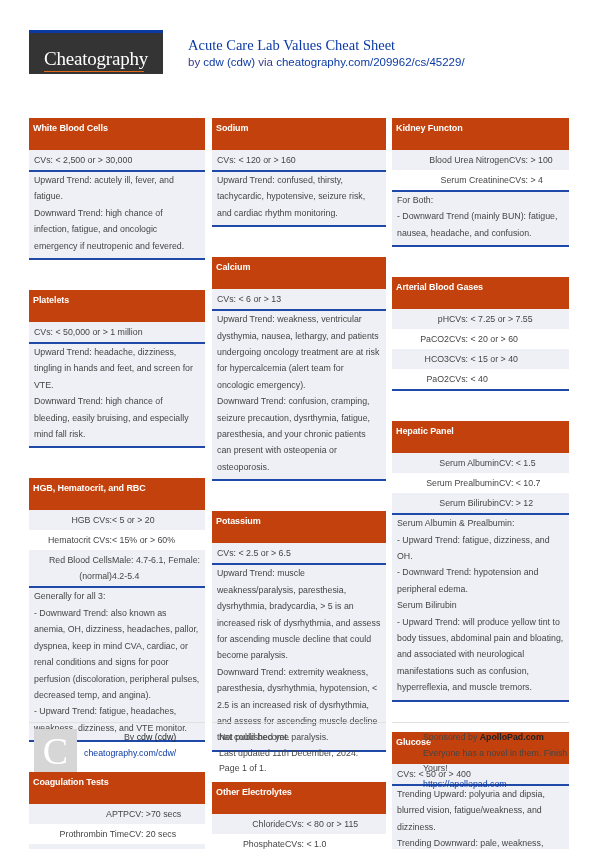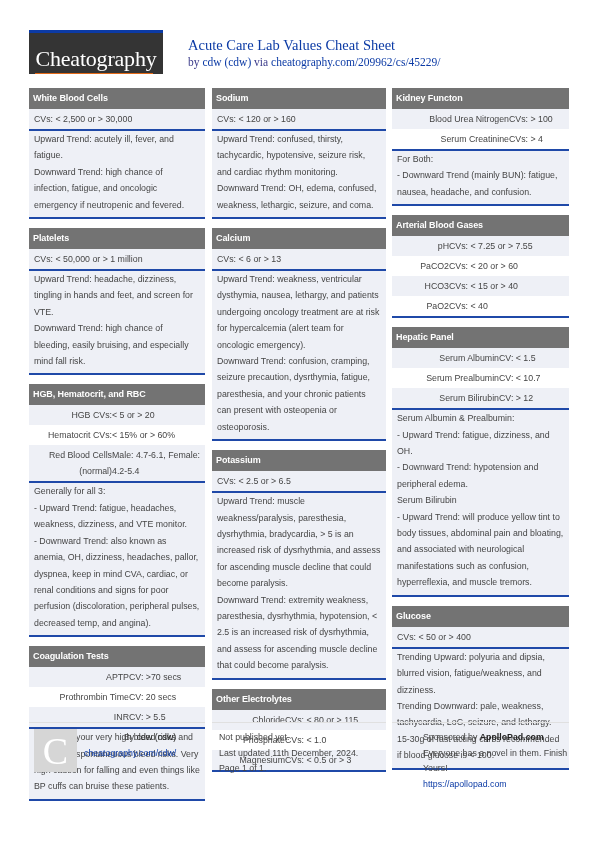--- a/index.html
+++ b/index.html
@@ -1,35 +1,35 @@
 <!DOCTYPE html>
 <html><head>
 <meta charset="utf-8">
 <style>
   * { box-sizing: border-box; margin: 0; padding: 0; }
   html, body { width: 600px; height: 849px; background: #ffffff; overflow: hidden; }
   body { position: relative; font-family: "Liberation Sans", sans-serif; color: #454545; }
 
   
   .logo { position: absolute; left: 29px; top: 30px; width: 134px; height: 44px; background: #343434; border-top: 3px solid #0b3aa5; display: flex; align-items: center; justify-content: center; }
-  .logo span { font-family: "Liberation Serif", serif; color: #ffffff; font-size: 22px; letter-spacing: -0.2px; border-bottom: 0; position: relative; margin-top: 11px; }
+  .logo span { font-family: "Liberation Serif", serif; color: #ffffff; font-size: 19px; letter-spacing: -0.2px; border-bottom: 0; position: relative; margin-top: 11px; }
   .logo span::after { content: ""; position: absolute; left: 0; right: 4px; bottom: -2px; height: 1px; background: #e36a18; }
   .title-block { position: absolute; left: 176px; top: 37px; margin-left: 12px; }
   .title { font-family: "Liberation Serif", serif; color: #0b3aa5; font-size: 14.5px; }
-  .byline { font-family: Liberation Serif, serif; color: #3a3a8a; font-size: 11.5px; margin-top: 2px; }
+  .byline { font-family: Liberation Sans, sans-serif; color: #3a3a8a; font-size: 11.5px; margin-top: 2px; }
   .byline a { color: #0b3aa5; text-decoration: none; }
 
   
   .col { position: absolute; top: 88px; width: 176px; }
   .col1 { left: 29px; }
   .col2 { left: 212px; width: 174px; }
   .col3 { left: 392px; width: 177px; }
 
   .section { margin-bottom: 9px; border-bottom: 2px solid #1f49a8; }
-  .sec-head { background: #737373; color: #ffffff; font-weight: bold; font-size: 9px; padding: 5px 4px; height: 21px; letter-spacing: -0.1px; }
+  .sec-head { background: #c2410c; color: #ffffff; font-weight: bold; font-size: 9px; padding: 5px 4px; height: 32px; letter-spacing: -0.1px; margin-top: 30px; }
   .row { display: flex; font-size: 8.8px; line-height: 16px; padding: 2px 5px; color: #454545; }
   .row.odd { background: #eef0f6; }
   .row.even { background: #ffffff; }
   .row.sep { border-bottom: 2px solid #1f49a8; }
   .row .k { flex: 0 0 auto; text-align: right; }
   .note { background: #eef0f6; font-size: 8.8px; line-height: 16.4px; padding: 0 5px 4px 5px; color: #454545; }
   .note p { margin: 0; }
 
   
   .footer-rule { position: absolute; top: 722px; height: 1px; background: #e0e0e0; }
@@ -79,22 +79,22 @@
     <div class="row even">
       <span class="k" style="width:78px">Hematocrit CVs:</span>
       <span>&lt; 15% or &gt; 60%</span>
     </div>
     <div class="row odd sep">
       <span class="k" style="width:78px">Red Blood Cells (normal)</span>
       <span style="flex:1">Male: 4.7-6.1, Female: 4.2-5.4</span>
     </div>
     <div class="note">
       <p>Generally for all 3:</p>
+      <p>- Downward Trend: also known as anemia, OH, dizziness, headaches, pallor, dyspnea, keep in mind CVA, cardiac, or renal conditions and signs for poor perfusion (discoloration, peripheral pulses, decreased temp, and angina).</p>
       <p>- Upward Trend: fatigue, headaches, weakness, dizziness, and VTE monitor.</p>
-      <p>- Downward Trend: also known as anemia, OH, dizziness, headaches, pallor, dyspnea, keep in mind CVA, cardiac, or renal conditions and signs for poor perfusion (discoloration, peripheral pulses, decreased temp, and angina).</p>
     </div>
   </div>
 
   <div class="section">
     <div class="sec-head">Coagulation Tests</div>
     <div class="row odd">
       <span class="k" style="width:95px">APTP</span>
       <span>CV: &gt;70 secs</span>
     </div>
     <div class="row even">
@@ -110,21 +110,20 @@
     </div>
   </div>
 </div>
 
 <div class="col col2">
   <div class="section">
     <div class="sec-head">Sodium</div>
     <div class="row odd sep">CVs: &lt; 120 or &gt; 160</div>
     <div class="note">
       <p>Upward Trend: confused, thirsty, tachycardic, hypotensive, seizure risk, and cardiac rhythm monitoring.</p>
-      <p>Downward Trend: OH, edema, confused, weakness, lethargic, seizure, and coma.</p>
     </div>
   </div>
 
   <div class="section">
     <div class="sec-head">Calcium</div>
     <div class="row odd sep">CVs: &lt; 6 or &gt; 13</div>
     <div class="note">
       <p>Upward Trend: weakness, ventricular dysthymia, nausea, lethargy, and patients undergoing oncology treatment are at risk for hypercalcemia (alert team for oncologic emergency).</p>
       <p>Downward Trend: confusion, cramping, seizure precaution, dysrthymia, fatigue, paresthesia, and your chronic patients can present with osteopenia or osteoporosis.</p>
     </div>

